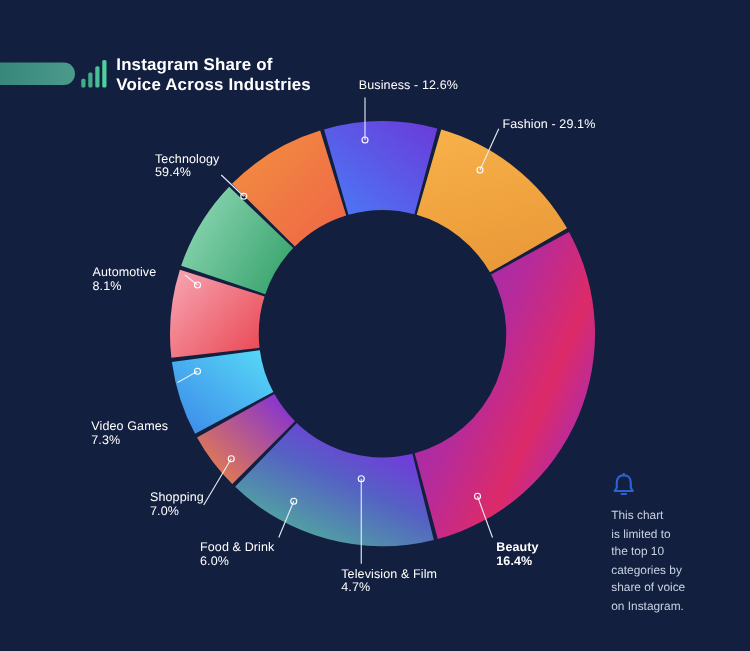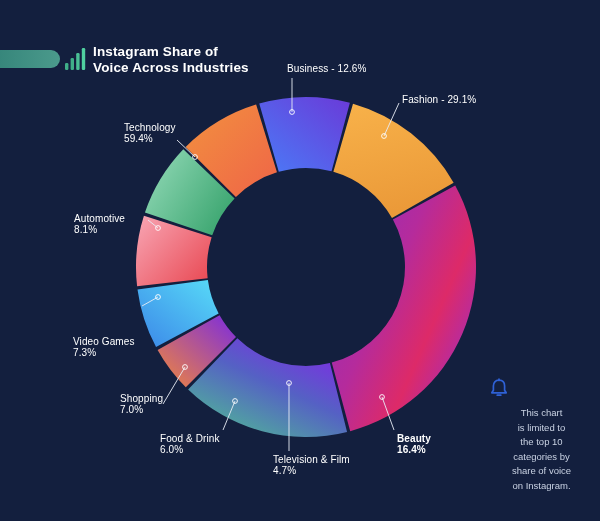--- a/index.html
+++ b/index.html
@@ -90,21 +90,20 @@
   .lbl-fooddrink  { left: 160px; top: 433px; }
   .lbl-tvfilm     { left: 273px; top: 454px; }
   .lbl-beauty     { left: 397px; top: 433px; font-weight: bold; }
 
   
   .footnote {
     position: absolute;
     left: 489px;
     top: 378px;
     width: 105px;
-    text-align: center;
   }
   .footnote-icon {
     width: 20px;
     height: 22px;
     margin-bottom: 6px;
   }
   .footnote-icon svg { display: block; }
   .footnote-text {
     color: #c9d2e3;
     font-size: 9.5px;

